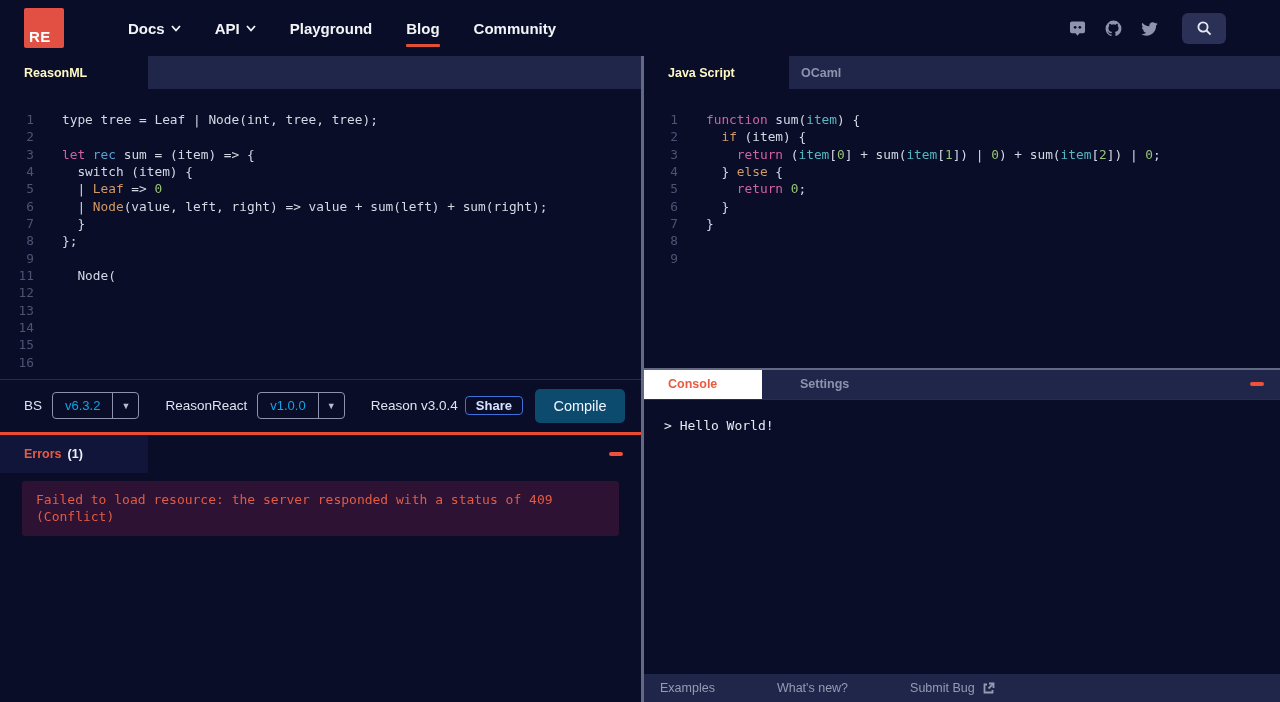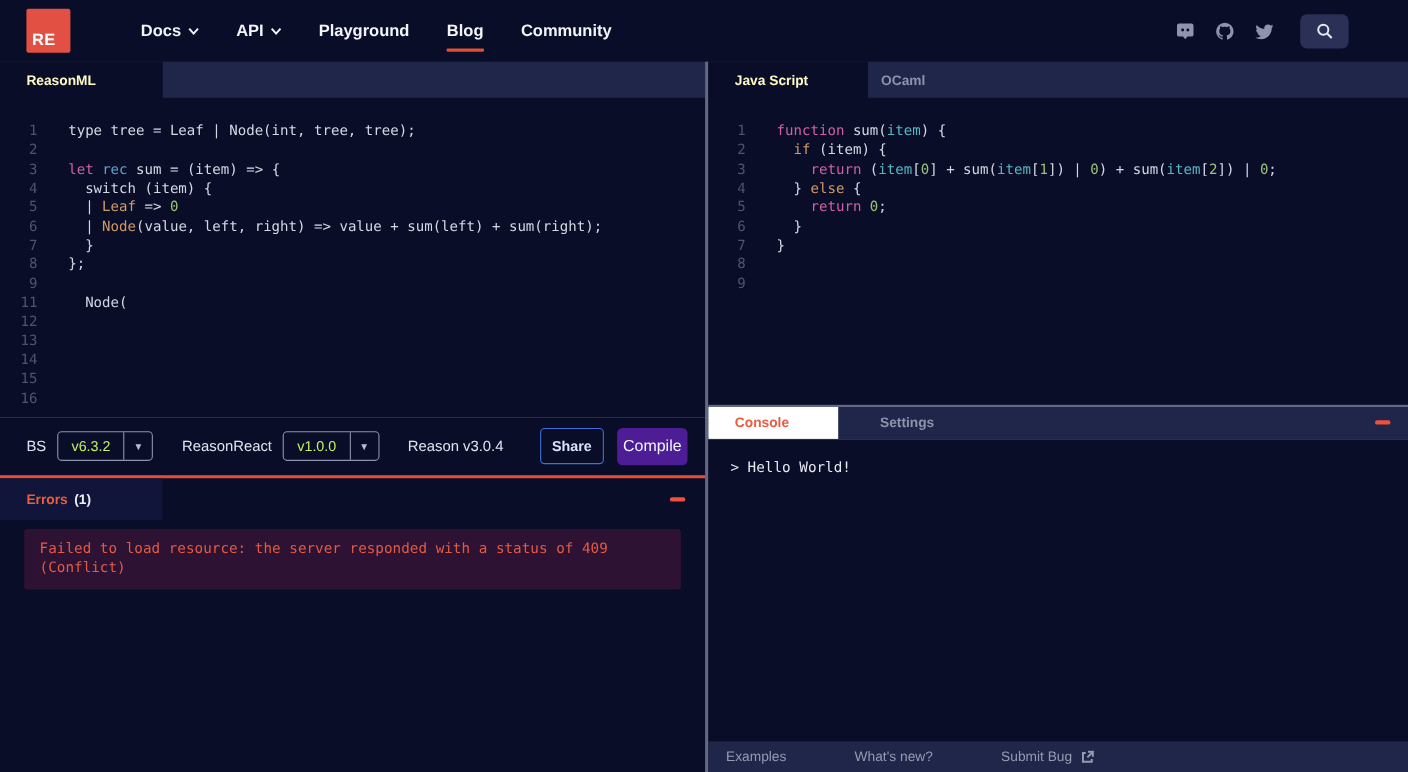--- a/index.html
+++ b/index.html
@@ -48,29 +48,29 @@
   .tk-ct { color:#d19a66; }
   .tk-nm { color:#98c379; }
   .tk-id { color:#56b6c2; }
 
   
   .toolbar { height:53px; flex:0 0 53px; border-top:1px solid #262c52; display:flex; align-items:center;
              background:#090d27; padding:0 16px 0 24px; }
   .tb-label { font-size:13.5px; color:#dfe3ee; }
   .dropdown { display:flex; align-items:stretch; height:27px; border:1px solid #8d92b0; border-radius:4px;
               margin-left:10px; cursor:pointer; }
-  .dd-value { display:flex; align-items:center; padding:0 12px; font-size:13px; color:#bef264; }
+  .dd-value { display:flex; align-items:center; padding:0 12px; font-size:13px; color:#0ea5e9; }
   .dd-caret { width:26px; border-left:1px solid #8d92b0; display:flex; align-items:center; justify-content:center;
               color:#b8bcd0; font-size:9px; }
   .tb-gap1 { margin-left:26px; }
   .tb-gap2 { margin-left:26px; }
-  .share-btn { margin-left:auto; height:33px; padding:0 10px; border:1.5px solid #3f6fd8; border-radius:4px;
+  .share-btn { margin-left:auto; height:19px; padding:0 10px; border:1.5px solid #3f6fd8; border-radius:4px;
                background:transparent; color:#d7e3ff; font-size:13px; font-weight:600; cursor:pointer;
                font-family:"Liberation Sans", sans-serif; }
-  .compile-btn { margin-left:12px; width:64px; height:34px; border:none; border-radius:5px; background:#4c1d95;
+  .compile-btn { margin-left:12px; width:90px; height:34px; border:none; border-radius:5px; background:#0c4a6e;
                  color:#f2f6ff; font-size:14.5px; cursor:pointer; font-family:"Liberation Sans", sans-serif; }
 
   
   .red-divider { height:3px; flex:0 0 3px; background:#e94a32; }
   .errors-panel { flex:1; background:#090d27; display:flex; flex-direction:column; }
   .errors-header { height:38px; flex:0 0 38px; display:flex; align-items:center; }
   .errors-tab { width:148px; height:100%; background:#101539; display:flex; align-items:center;
                 padding-left:24px; gap:6px; cursor:pointer; }
   .errors-title { color:#ea5b41; font-size:12.5px; font-weight:600; }
   .errors-count { color:#eef0f8; font-size:12.5px; font-weight:600; }

